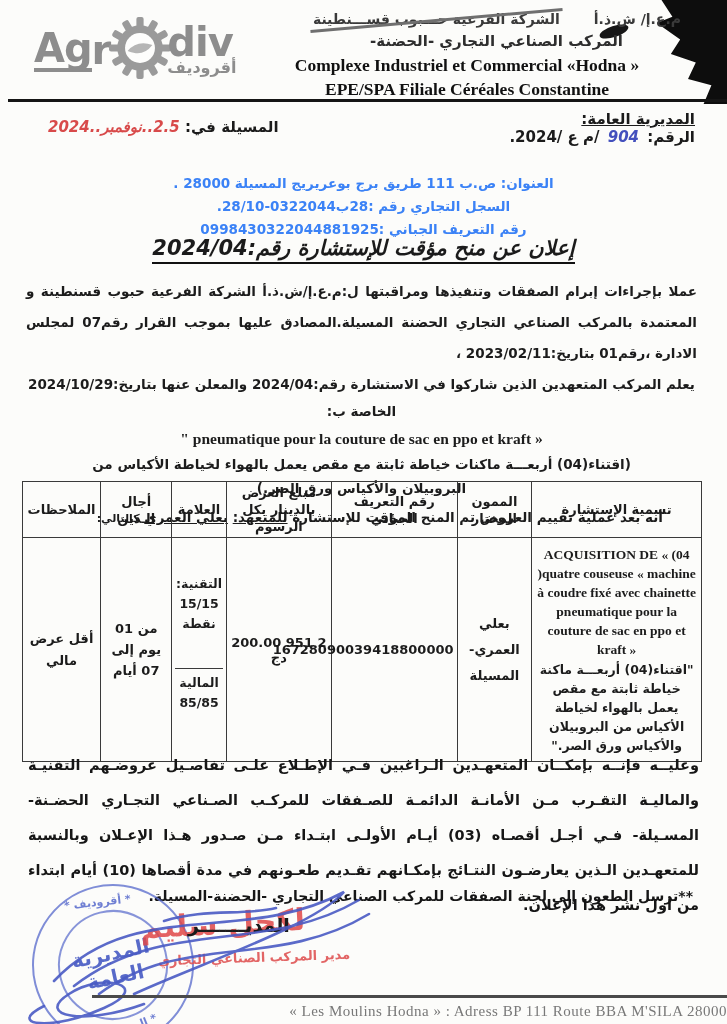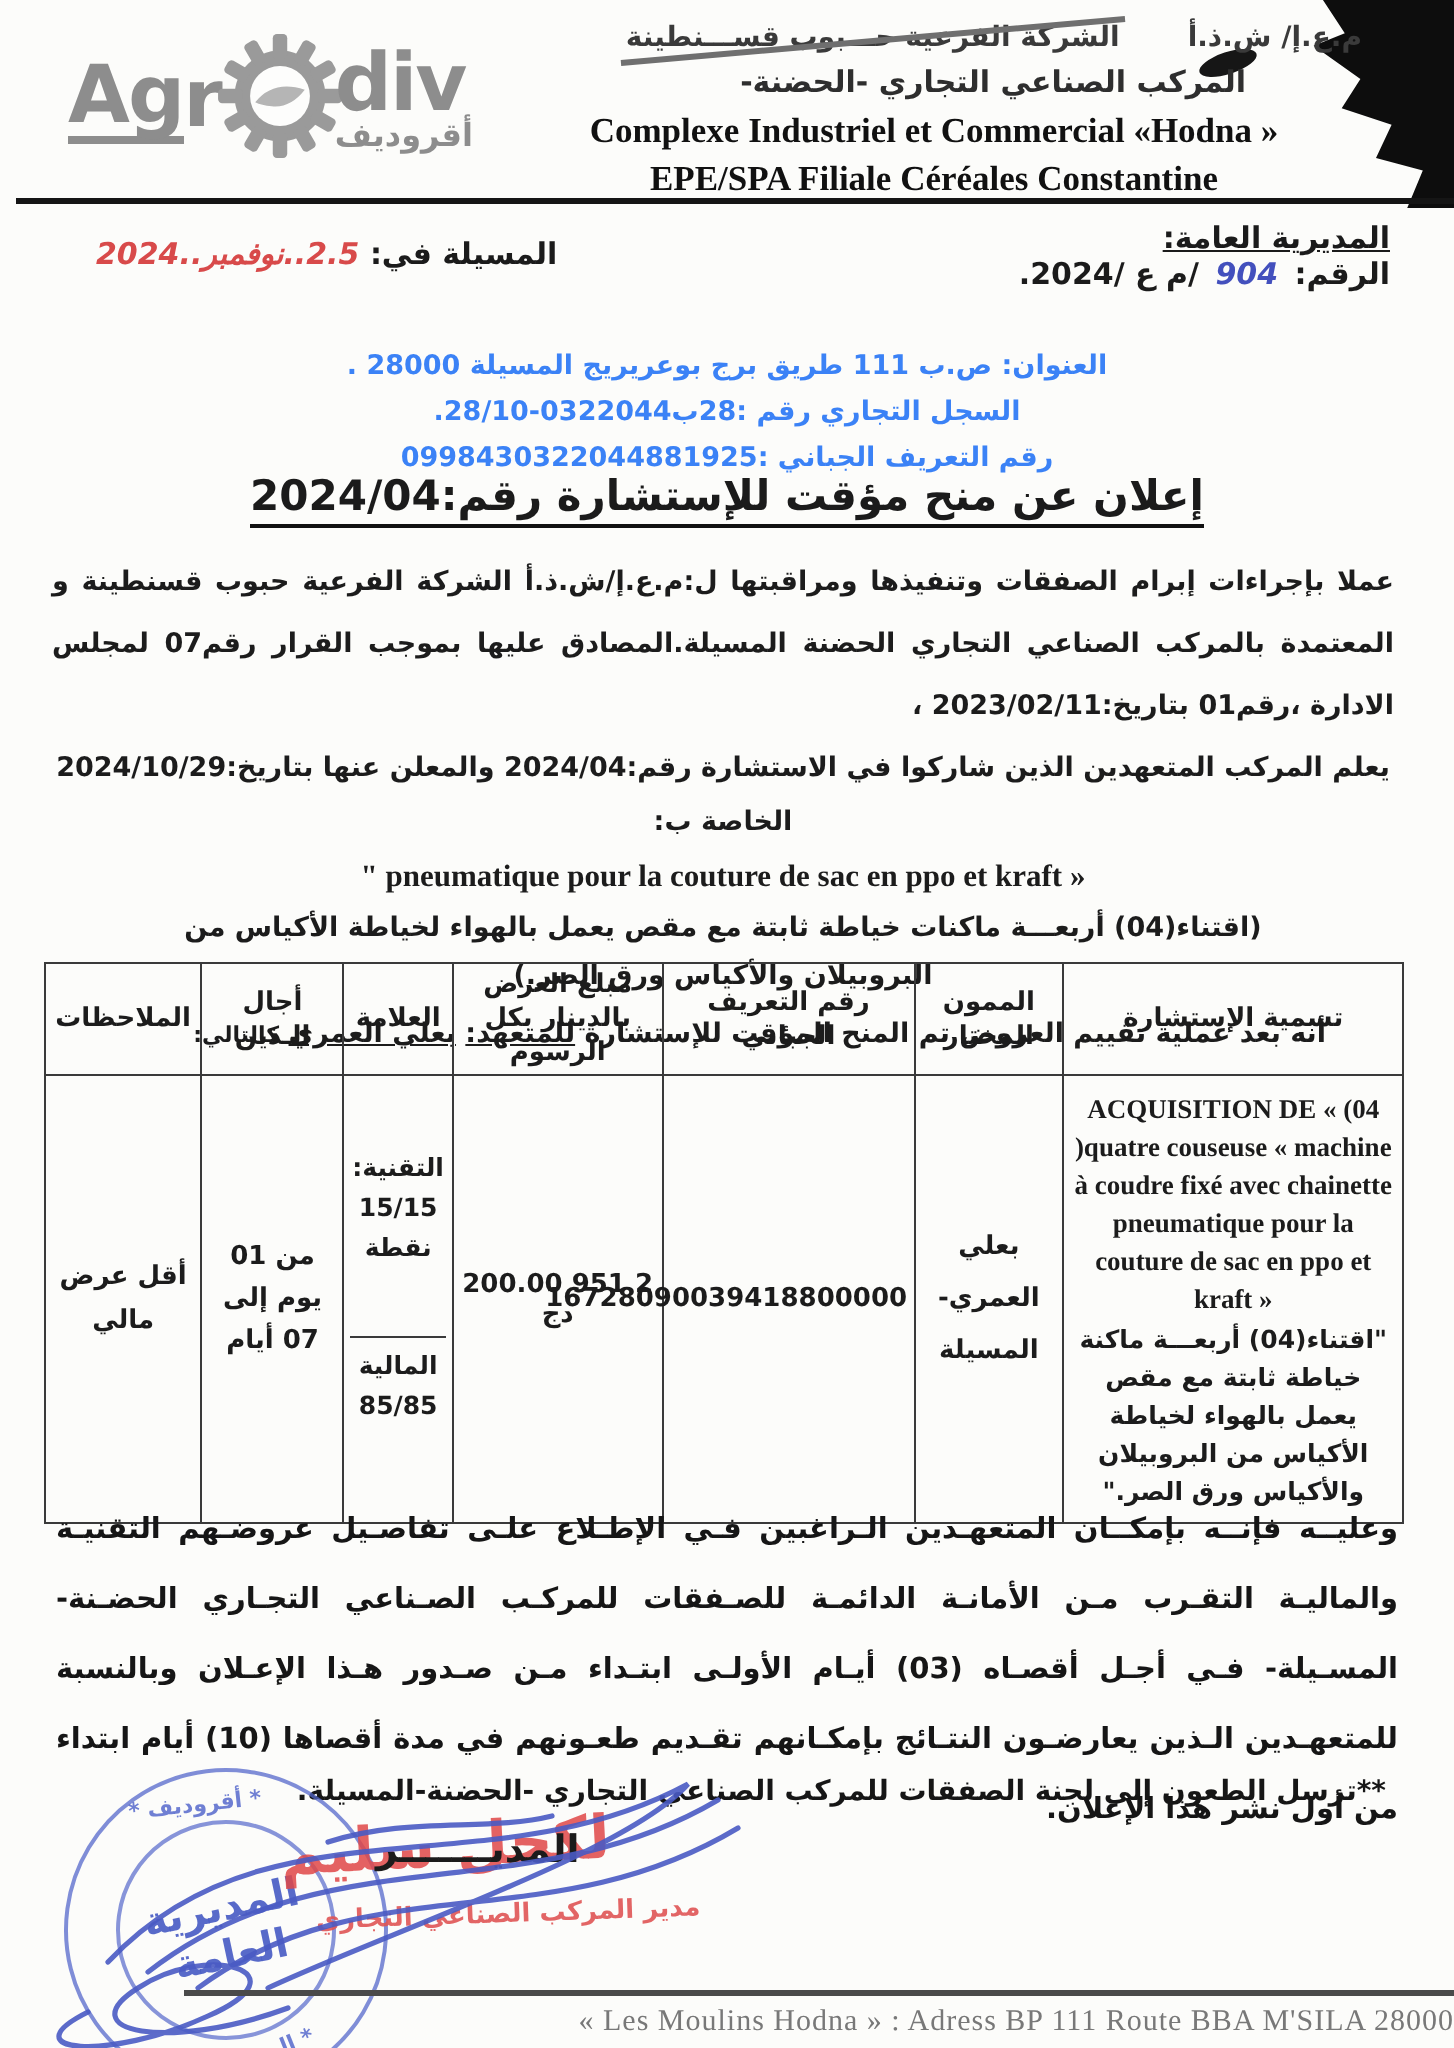--- a/index.html
+++ b/index.html
@@ -38,21 +38,21 @@
   .hand-blue{color:#4350bd;font-style:italic;font-family:"DejaVu Sans",sans-serif;margin:0 3px;}
   .ref-left{position:absolute;top:118px;left:48px;direction:rtl;font-weight:bold;font-size:15px;}
   .hand-red{color:#d84a4a;font-style:italic;letter-spacing:1px;}
 
   
   .address{position:absolute;top:172px;left:0;right:0;text-align:center;direction:rtl;
            font-weight:bold;font-size:13.5px;line-height:23px;color:#3b82f6;}
 
   
   .title{position:absolute;top:236px;left:0;right:0;text-align:center;direction:rtl;}
-  .title span{font-size:21px;font-weight:bold;border-bottom:2.5px solid #111;padding-bottom:2px;}
+  .title span{font-size:21px;font-weight:bold;border-bottom:2.5px solid #111;padding-bottom:2px;font-style:italic;}
 
   
   .body-txt{position:absolute;top:276px;left:26px;right:30px;direction:rtl;font-weight:bold;
             font-size:13.5px;color:#1c1c1c;}
   .body-txt .p1{text-align:justify;line-height:31px;}
   .body-txt .p2{text-align:center;line-height:27px;margin-top:2px;}
   .acq{direction:ltr;text-align:center;font-family:"Liberation Serif",serif;font-size:15.5px;
        font-weight:bold;line-height:23px;margin-top:2px;}
   .body-txt .p3{text-align:center;line-height:24px;padding:0 40px;margin-top:2px;}
   .body-txt .p4{text-align:right;padding-right:34px;line-height:26px;margin-top:4px;}

